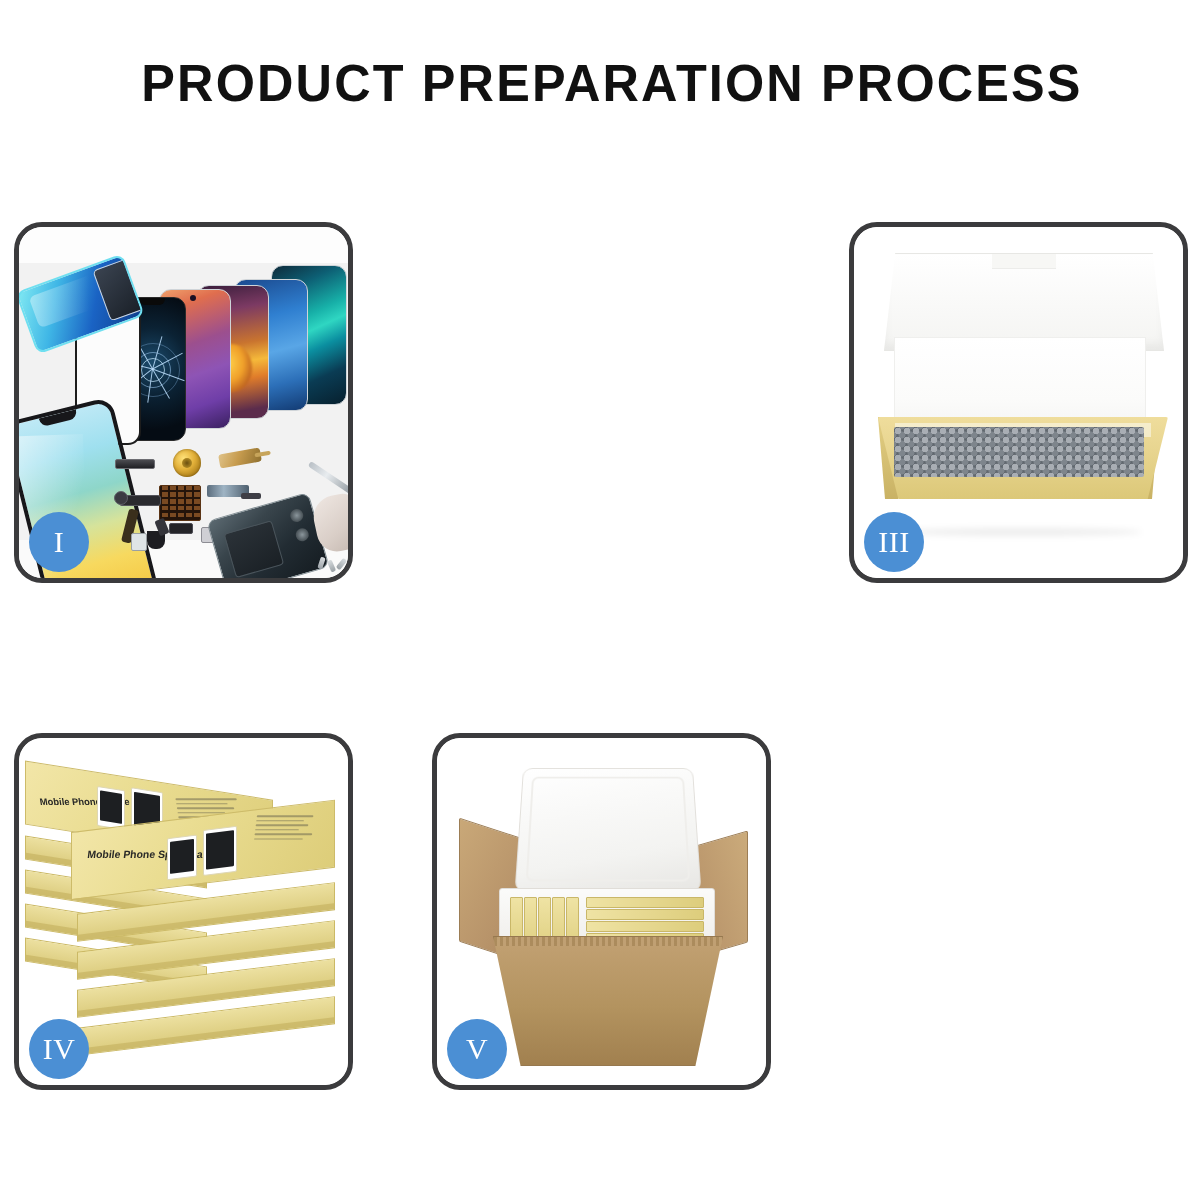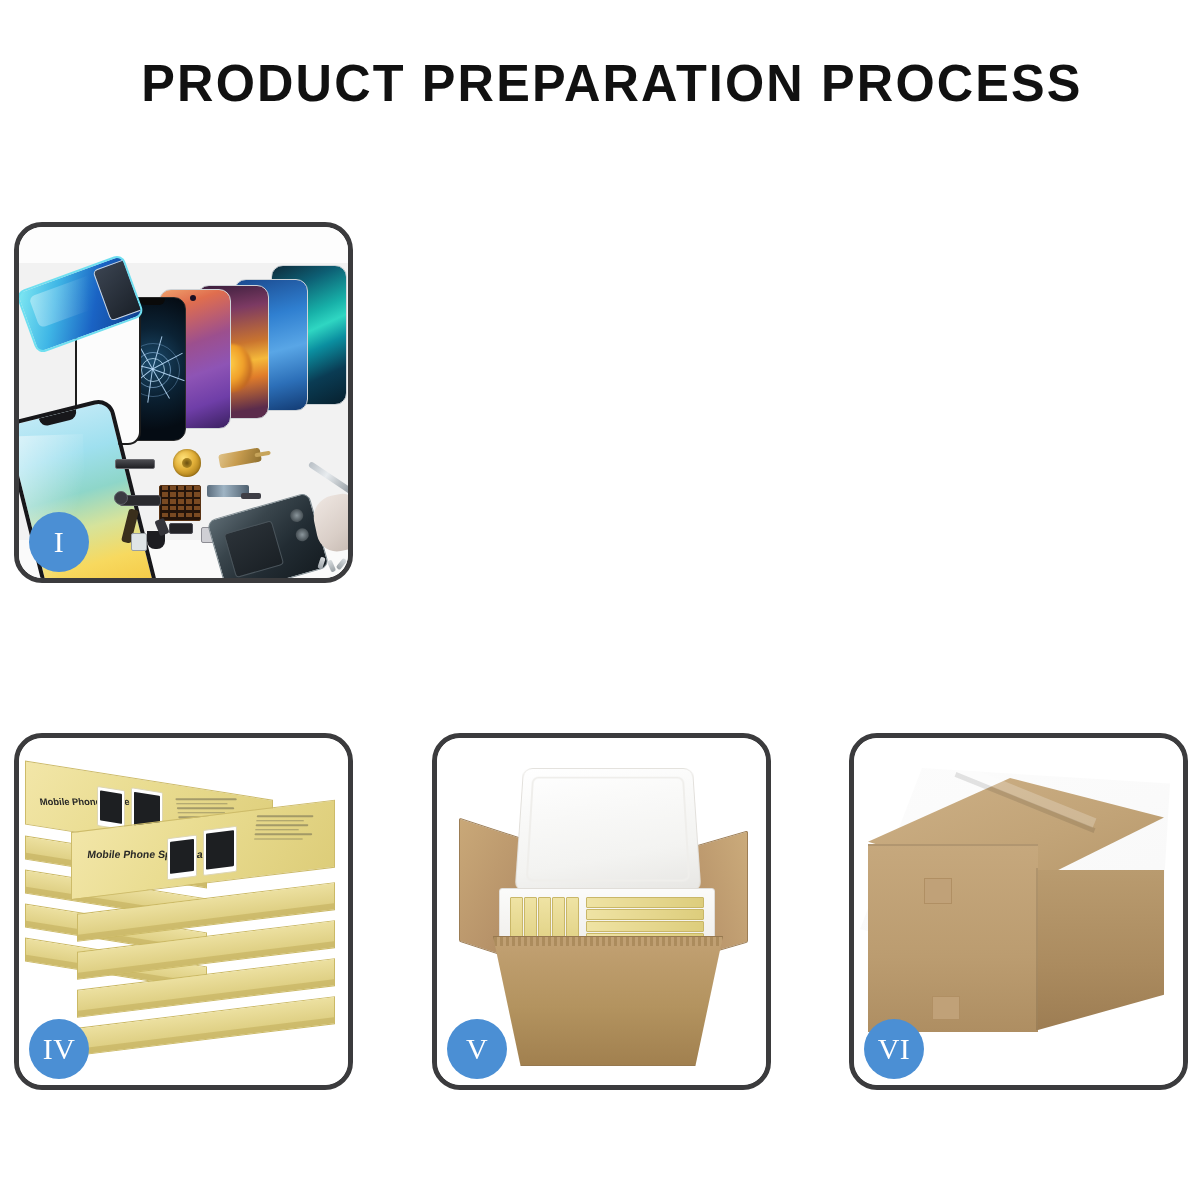--- a/index.html
+++ b/index.html
@@ -378,20 +378,38 @@
             <i style="left:0;top:0;transform:rotate(18deg)"></i>
             <i style="left:10px;top:3px;transform:rotate(-24deg)"></i>
             <i style="left:20px;top:1px;transform:rotate(40deg)"></i>
           </div>
         </div>
       </div>
       <div class="badge">I</div>
     </div>
 
 
+    <div class="panel p3">
+      <div class="inner">
+        <div class="scene3">
+          <div class="lid3">
+            <div class="tab"></div>
+          </div>
+          <div class="paper3"></div>
+          <div class="trayleft"></div>
+          <div class="trayright"></div>
+          <div class="tray3">
+            <div class="innerlip"></div>
+          </div>
+          <div class="foam3"></div>
+          <div class="shadow3"></div>
+        </div>
+      </div>
+      <div class="badge">III</div>
+    </div>
 
     <div class="panel p4">
       <div class="inner">
         <div class="scene4">
 
           <div class="slab" style="left:6px;top:112px;width:180px;height:22px;transform:skewY(9deg)">
               <div class="face"></div>
               <div class="edge"></div>
             </div>
           <div class="slab" style="left:6px;top:146px;width:180px;height:22px;transform:skewY(9deg)">
@@ -491,32 +509,15 @@
           </div>
 
           <div class="cartonbody">
             <div class="corr"></div>
           </div>
         </div>
       </div>
       <div class="badge">V</div>
     </div>
 
-    <div class="panel p6">
-      <div class="inner">
-        <div class="scene6">
-          <div class="bgsheet6"></div>
-          <div class="bx6top"></div>
-          <div class="sh-light" style="left:96px;top:52px;width:150px;height:10px;transform:rotate(22deg);"></div>
-          <div class="sh-dark" style="left:96px;top:62px;width:150px;height:5px;transform:rotate(22deg);"></div>
-          <div class="bx6front"></div>
-          <div class="bx6side"></div>
-          <div class="tape6" style="left:70px;top:140px;width:26px;height:24px;"></div>
-          <div class="tape6" style="left:78px;top:258px;width:26px;height:22px;"></div>
-          <div class="sh-dark" style="left:14px;top:106px;width:170px;height:2px;"></div>
-          <div class="sh-dark" style="left:182px;top:130px;width:2px;height:162px;"></div>
-        </div>
-      </div>
-      <div class="badge">VI</div>
-    </div>
 
   </div>
 </div>
 
 </body></html>

